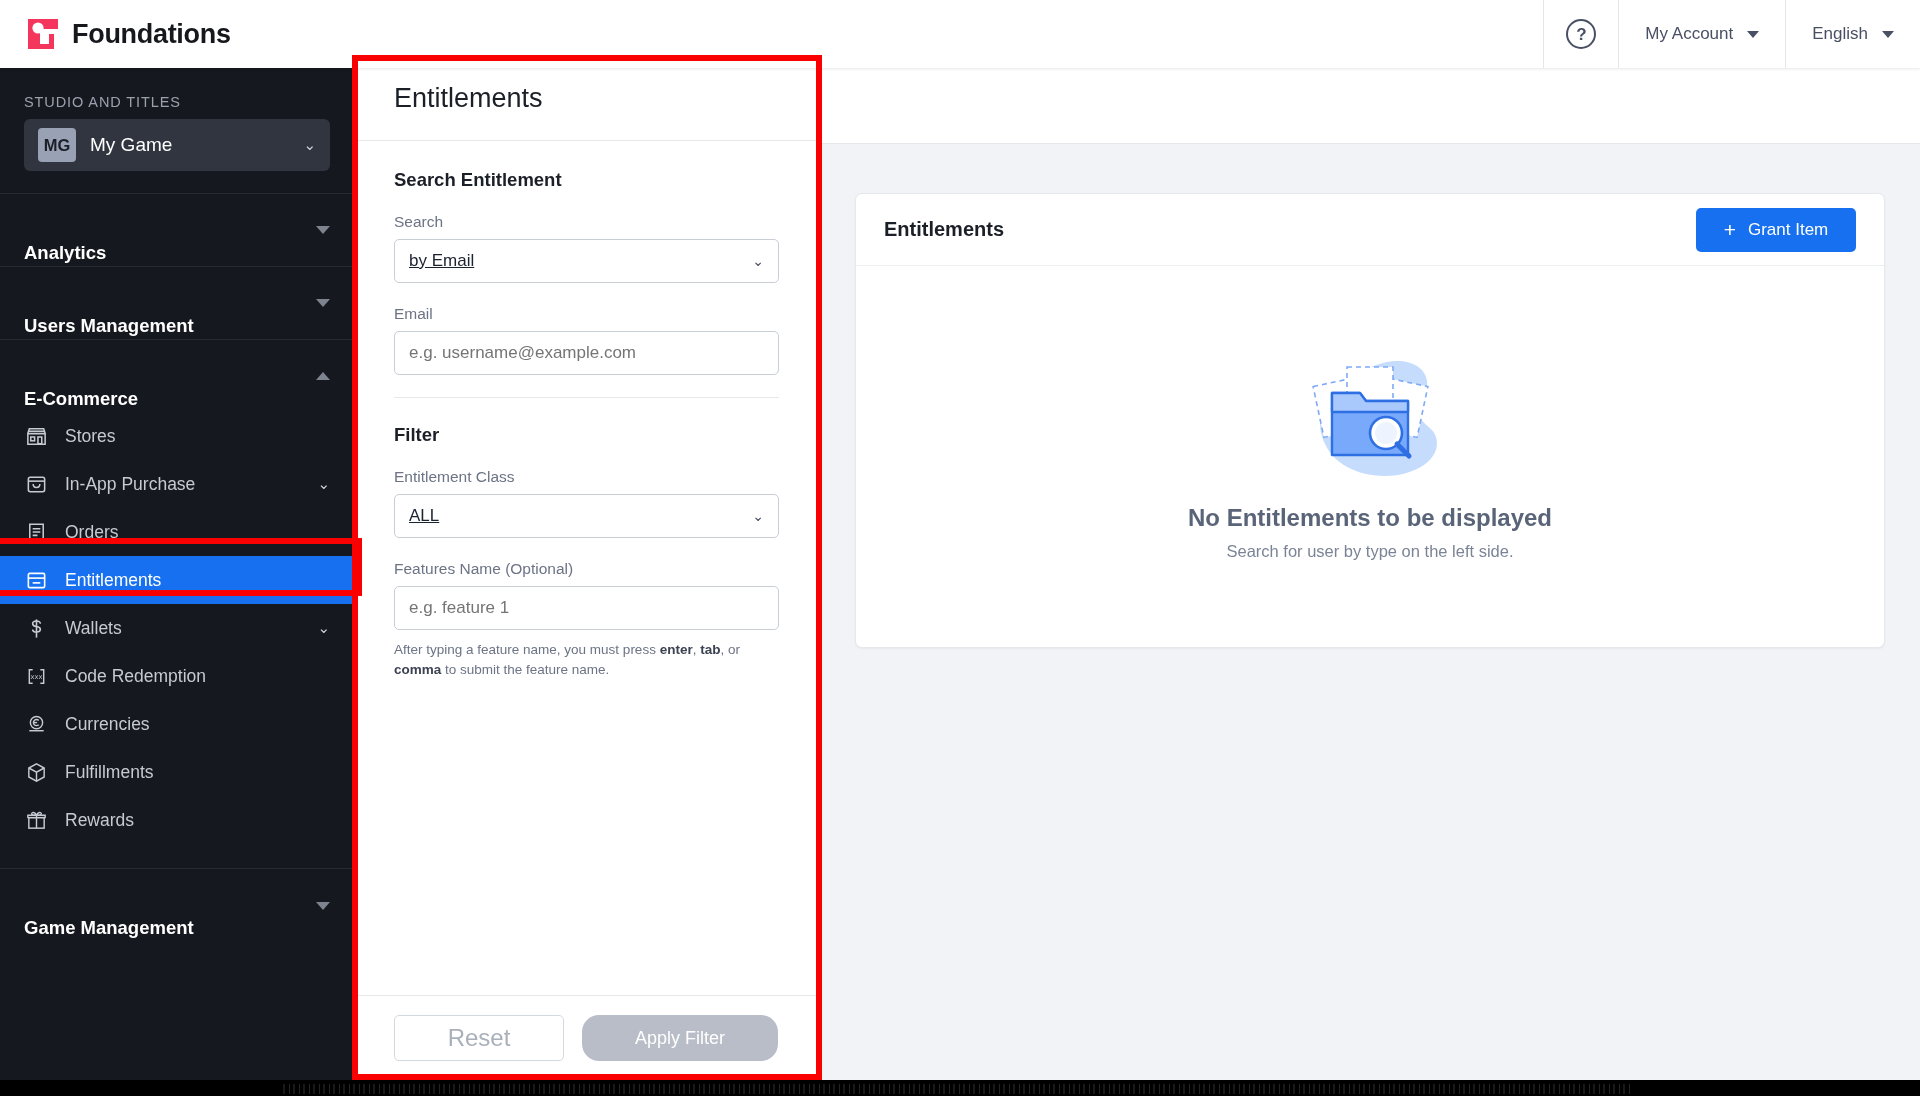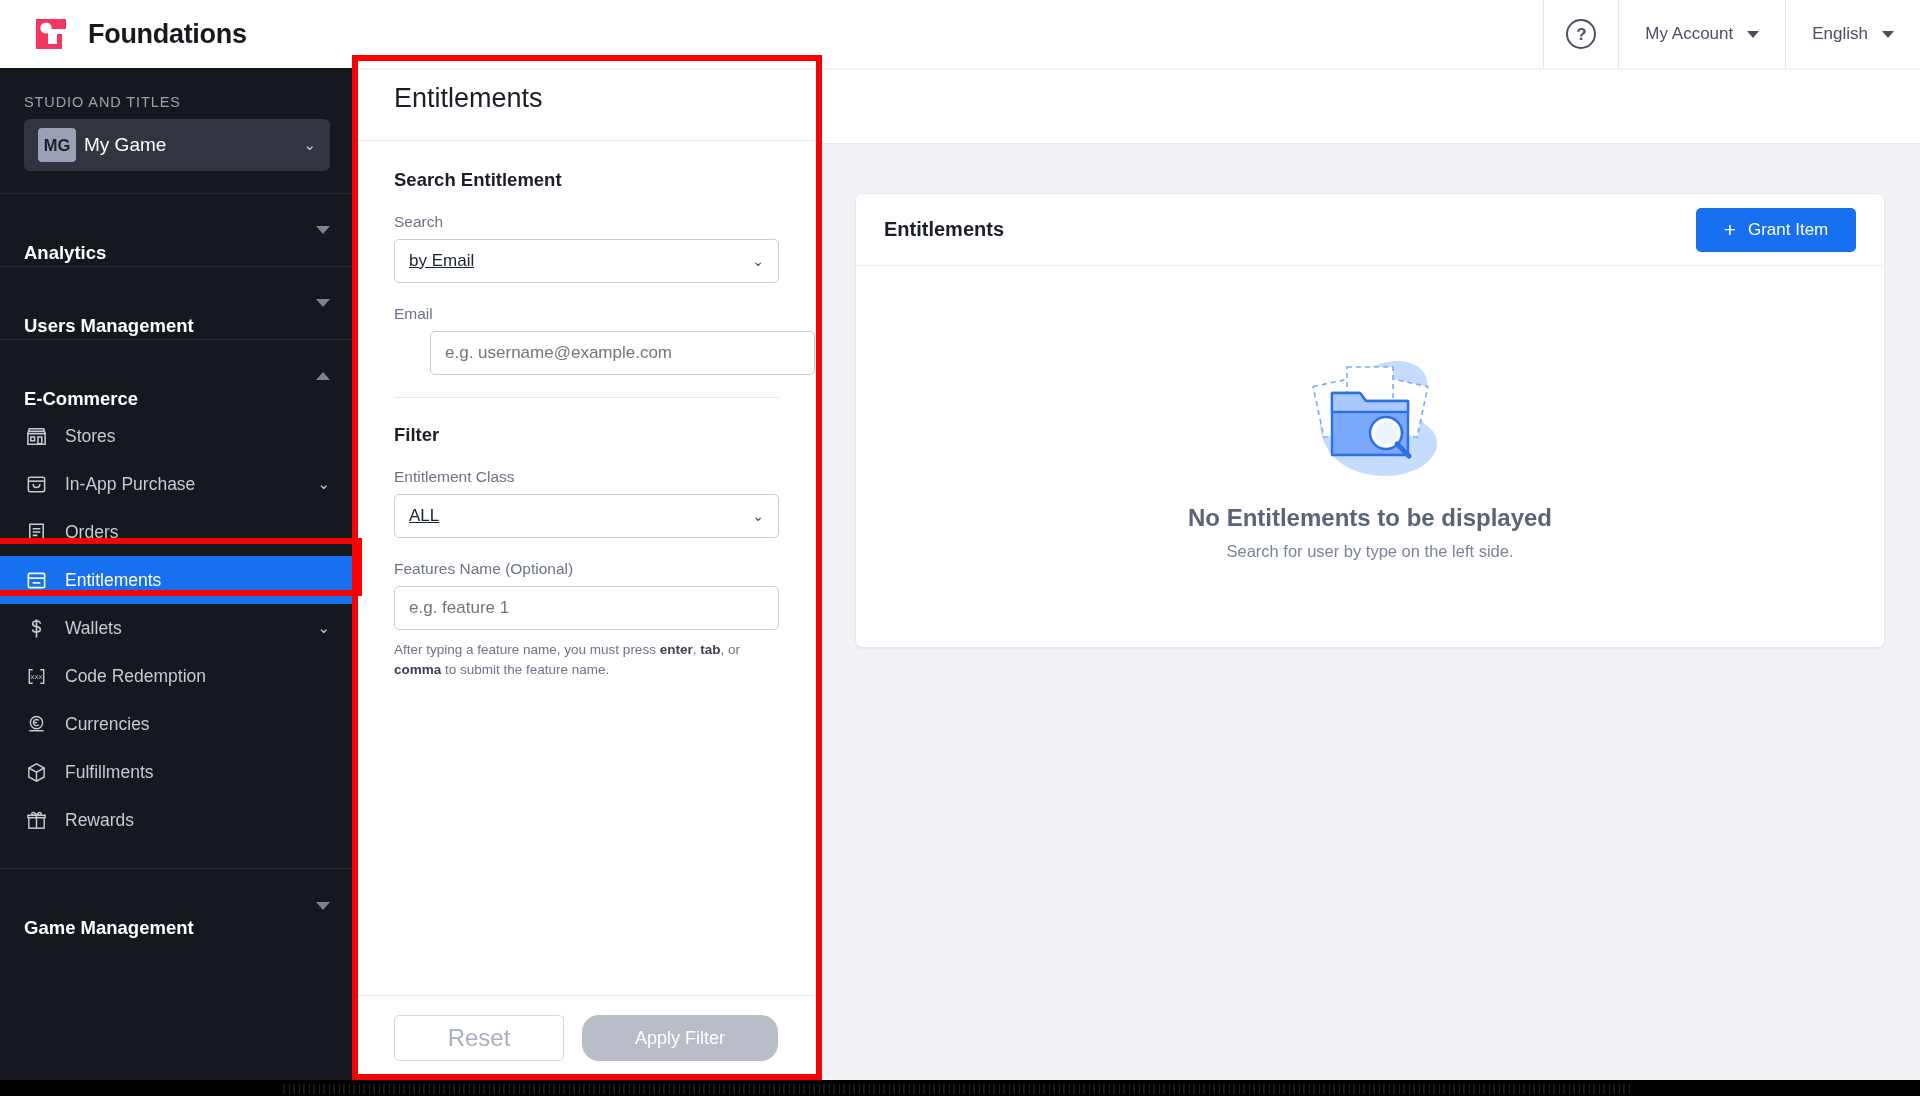--- a/index.html
+++ b/index.html
@@ -9,21 +9,21 @@
     font-family:"Liberation Sans", sans-serif;
     background:#ffffff; position:relative;
   }
 
   
   #topbar{
     position:absolute; left:0; top:0; width:1920px; height:68px;
     background:#ffffff; display:flex; align-items:center;
     box-shadow:0 1px 3px rgba(0,0,0,.10); z-index:40;
   }
-  #brand{ display:flex; align-items:center; gap:20px; padding-left:34px; width:348px;}
+  #brand{ display:flex; align-items:center; gap:12px; padding-left:26px; width:348px;}
   #brand .mark{
     width:34px; height:34px; position:relative; flex:none;
   }
   #brand .mark svg{ display:block; }
   #brand .word{
     font-size:27px; font-weight:bold; color:#16181d; letter-spacing:-0.3px;
   }
   #topbar .spacer{ flex:1 1 auto; }
   .hdr-cell{
     height:68px; display:flex; align-items:center; justify-content:center;
@@ -42,21 +42,21 @@
   #sidebar{
     position:absolute; left:0; top:68px; width:354px; height:1012px;
     background:#15181e; z-index:20; overflow:hidden;
   }
   .sb-label{
     color:#9aa1ad; font-size:14.5px; letter-spacing:.9px;
     padding:26px 0 9px 24px; text-transform:uppercase;
   }
   .studio-box{
     margin:0 24px; height:52px; background:#30353f; border-radius:6px;
-    display:flex; align-items:center; padding:0 14px; gap:8px; cursor:pointer;
+    display:flex; align-items:center; padding:0 14px; gap:14px; cursor:pointer;
   }
   .studio-badge{
     width:38px;height:34px;border-radius:4px;background:#99a2b5;color:#1b1f27;
     display:flex;align-items:center;justify-content:center;font-size:16.5px;font-weight:bold;
   }
   .studio-name{ color:#fff; font-size:19px; flex:1 1 auto; }
   .chev-lite{ color:#cfd4dd; font-size:15px; }
 
   .sb-group{
     height:73px; display:flex; align-items:center; padding:0 24px;
@@ -368,21 +368,21 @@
     <div class="fld">
       <label>Search</label>
       <div class="ctl sel">
         <span class="v">by Email</span>
         <span class="cv">⌄</span>
       </div>
     </div>
 
     <div class="fld">
       <label>Email</label>
-      <input class="ctl" style="color: rgb(27, 34, 48); margin-left: 36px;" placeholder="e.g. username@example.com">
+      <input class="ctl" style="color: rgb(27, 34, 48);" placeholder="e.g. username@example.com">
     </div>
 
     <div class="divider"></div>
 
     <div class="sect-title">Filter</div>
 
     <div class="fld">
       <label>Entitlement Class</label>
       <div class="ctl sel">
         <span class="v">ALL</span>

